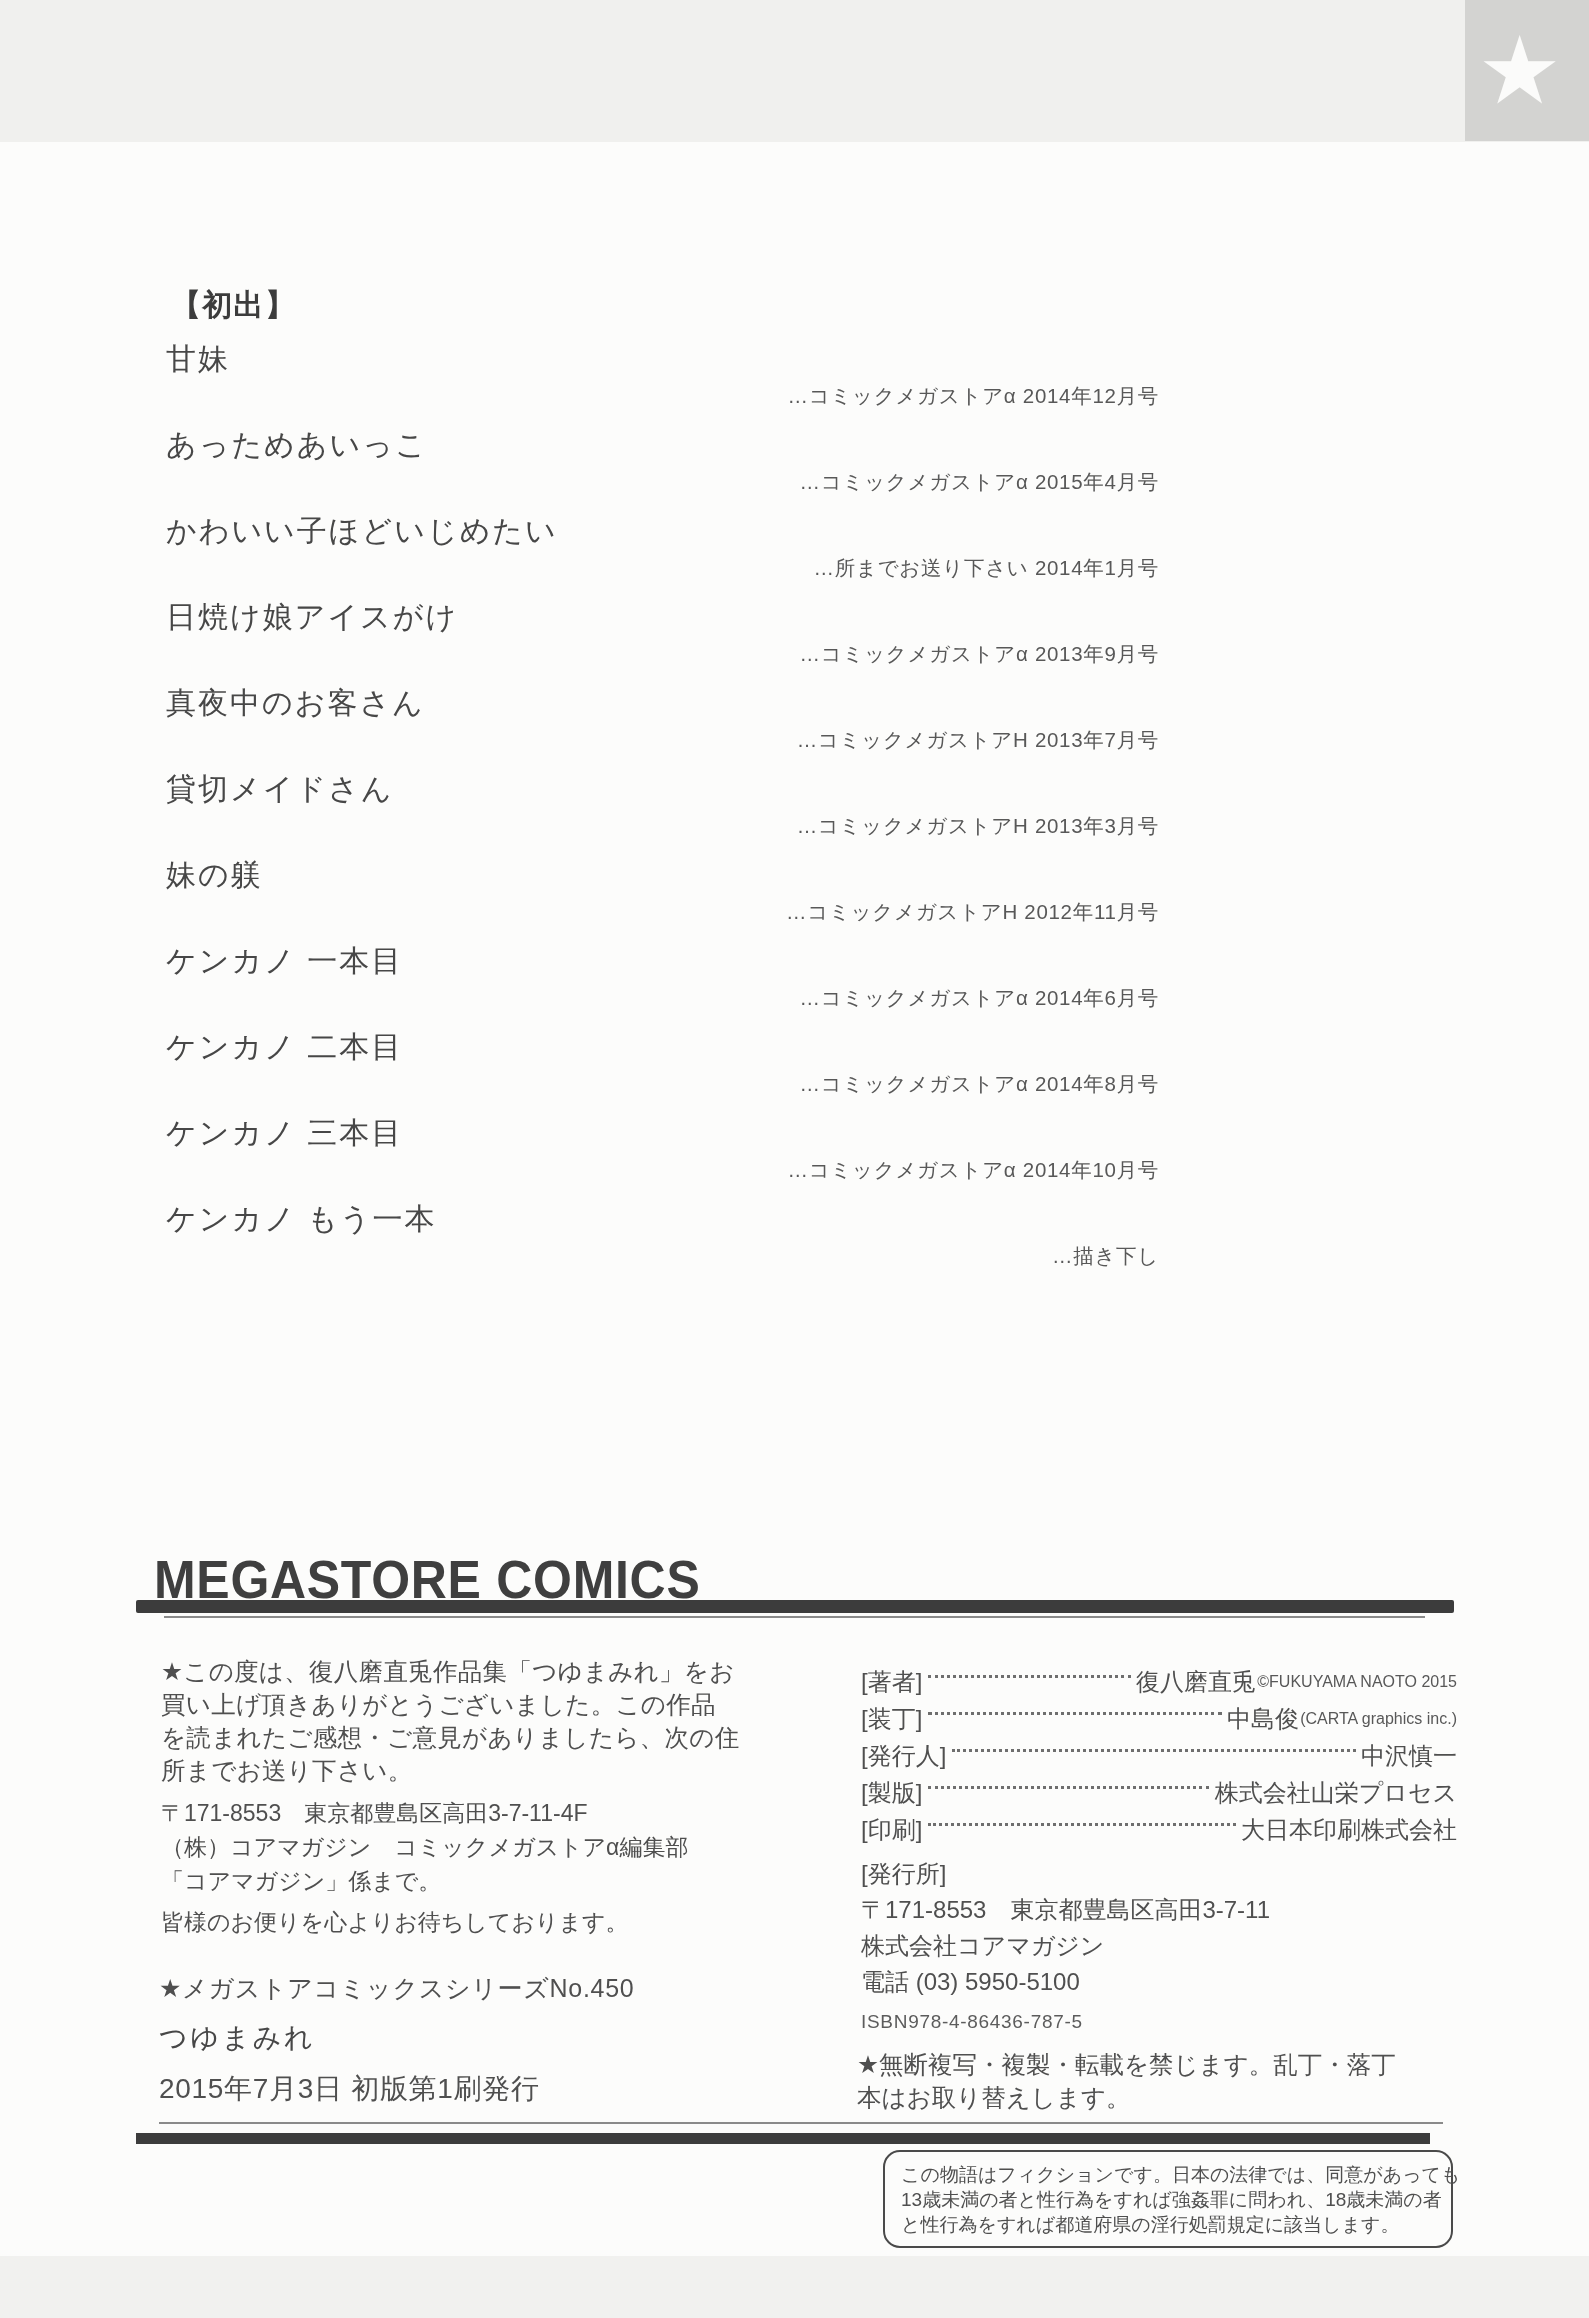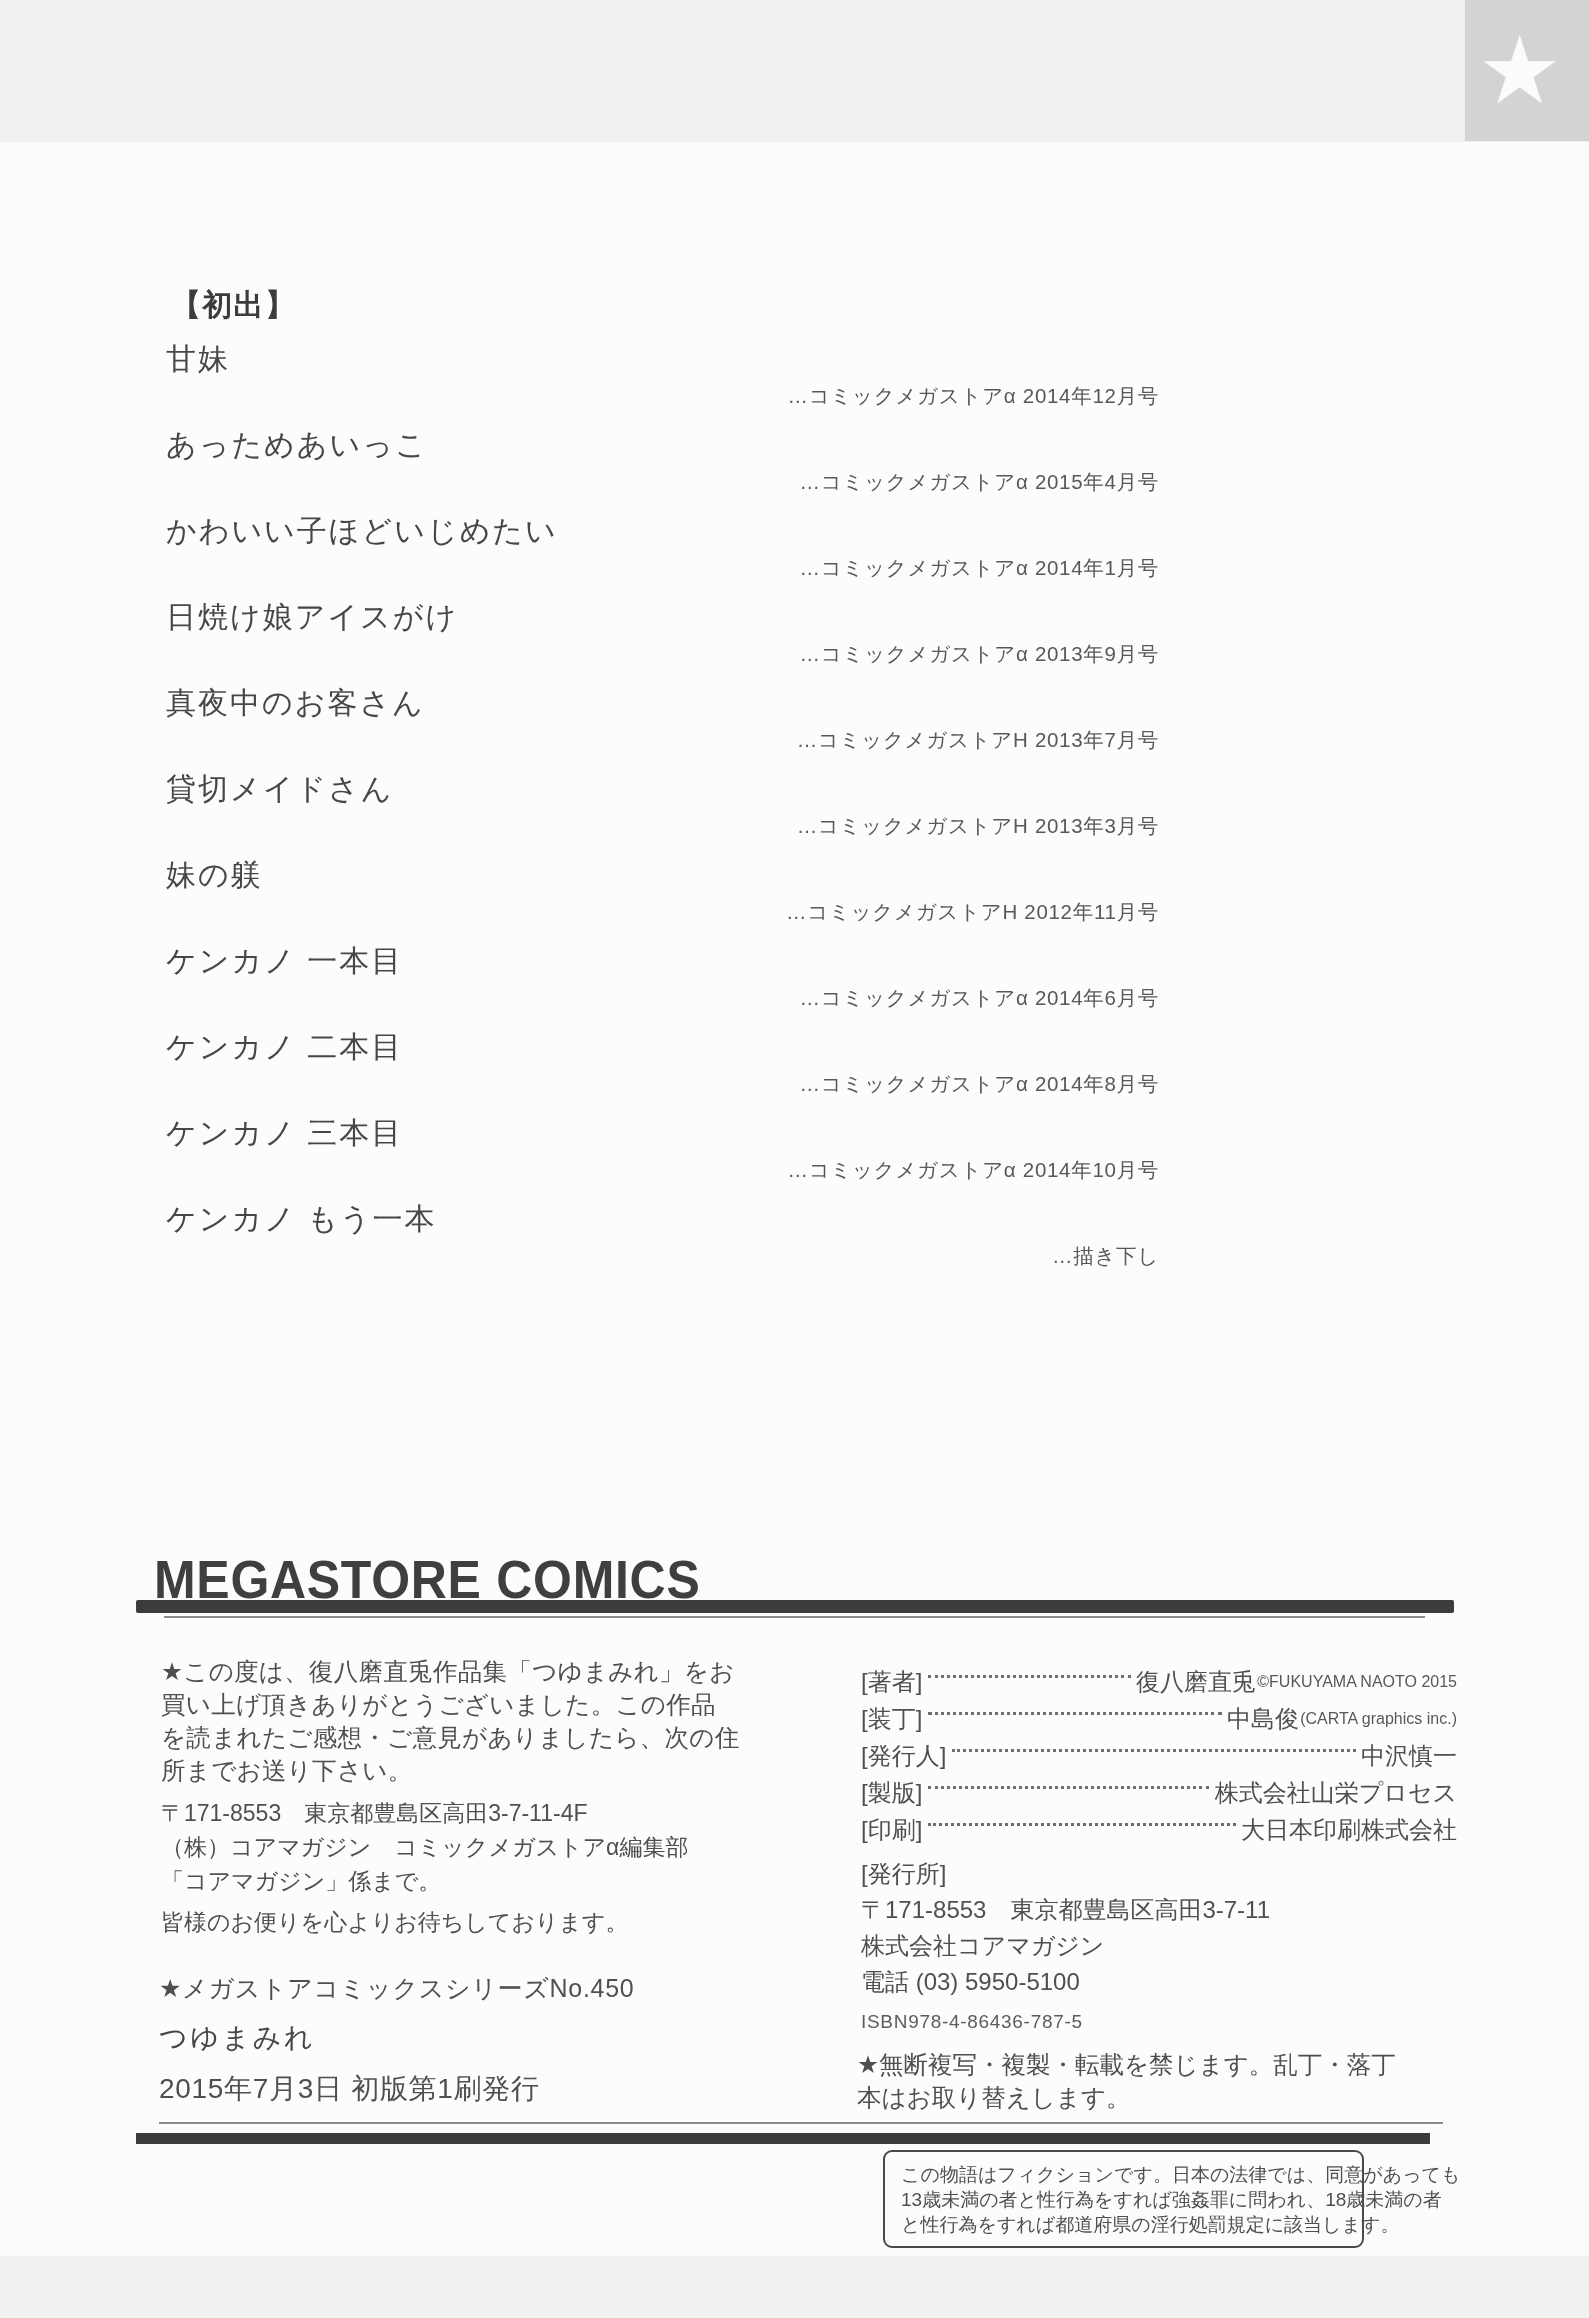--- a/index.html
+++ b/index.html
@@ -51,22 +51,22 @@
   .credit-note{font-size:16px;color:var(--ink_sub);white-space:nowrap;line-height:25px;margin-left:1.3px;}
   .credit-note:empty{display:none;}
   .publisher-label{position:absolute;left:861px;top:1858px;font-size:24px;color:var(--ink_body);}
   .publisher-lines{position:absolute;left:861px;top:1892px;width:596px;font-size:24px;line-height:36px;color:var(--ink_body);}
   .isbn{position:absolute;left:861px;top:2011px;font-size:19px;color:#5c5c5c;letter-spacing:0.7px;}
   .notice{position:absolute;left:857px;top:2048px;width:609px;font-size:24.5px;line-height:33px;color:var(--ink_body);}
 
   
   .rule-thin-bottom{position:absolute;left:159px;top:2122px;width:1284px;height:2px;background:var(--rule_thin);}
   .rule-thick-bottom{position:absolute;left:136px;top:2133px;width:1294px;height:11.3px;background:var(--ink_dark);}
-  .fiction-box{position:absolute;left:883px;top:2150px;width:481px;height:98px;border:2.6px solid #4a4a4a;
-               border-radius:9px;padding:10px 16px;background:var(--paper);}
+  .fiction-box{position:absolute;left:883px;top:2150px;width:570px;height:98px;border:2.6px solid #4a4a4a;
+               border-radius:17px;padding:10px 16px;background:var(--paper);}
   .fiction-box .line{font-size:19px;line-height:25px;color:var(--ink_body);white-space:nowrap;}
 </style>
 </head>
 <body>
 
 <div id="page">
 
   <div class="top-band">
     <div class="corner-box">
       <span class="star">★</span>
@@ -82,21 +82,21 @@
         <div class="entry-source">…コミックメガストアα 2014年12月号</div>
       </div>
 
       <div class="pub-entry">
         <div class="entry-title">あっためあいっこ</div>
         <div class="entry-source">…コミックメガストアα 2015年4月号</div>
       </div>
 
       <div class="pub-entry">
         <div class="entry-title">かわいい子ほどいじめたい</div>
-        <div class="entry-source">…コミックメガストアα 2014年1月号</div>
+        <div class="entry-source">…所までお送り下さい 2014年1月号</div>
       </div>
 
       <div class="pub-entry">
         <div class="entry-title">日焼け娘アイスがけ</div>
         <div class="entry-source">…コミックメガストアα 2013年9月号</div>
       </div>
 
       <div class="pub-entry">
         <div class="entry-title">真夜中のお客さん</div>
         <div class="entry-source">…コミックメガストアH 2013年7月号</div>

